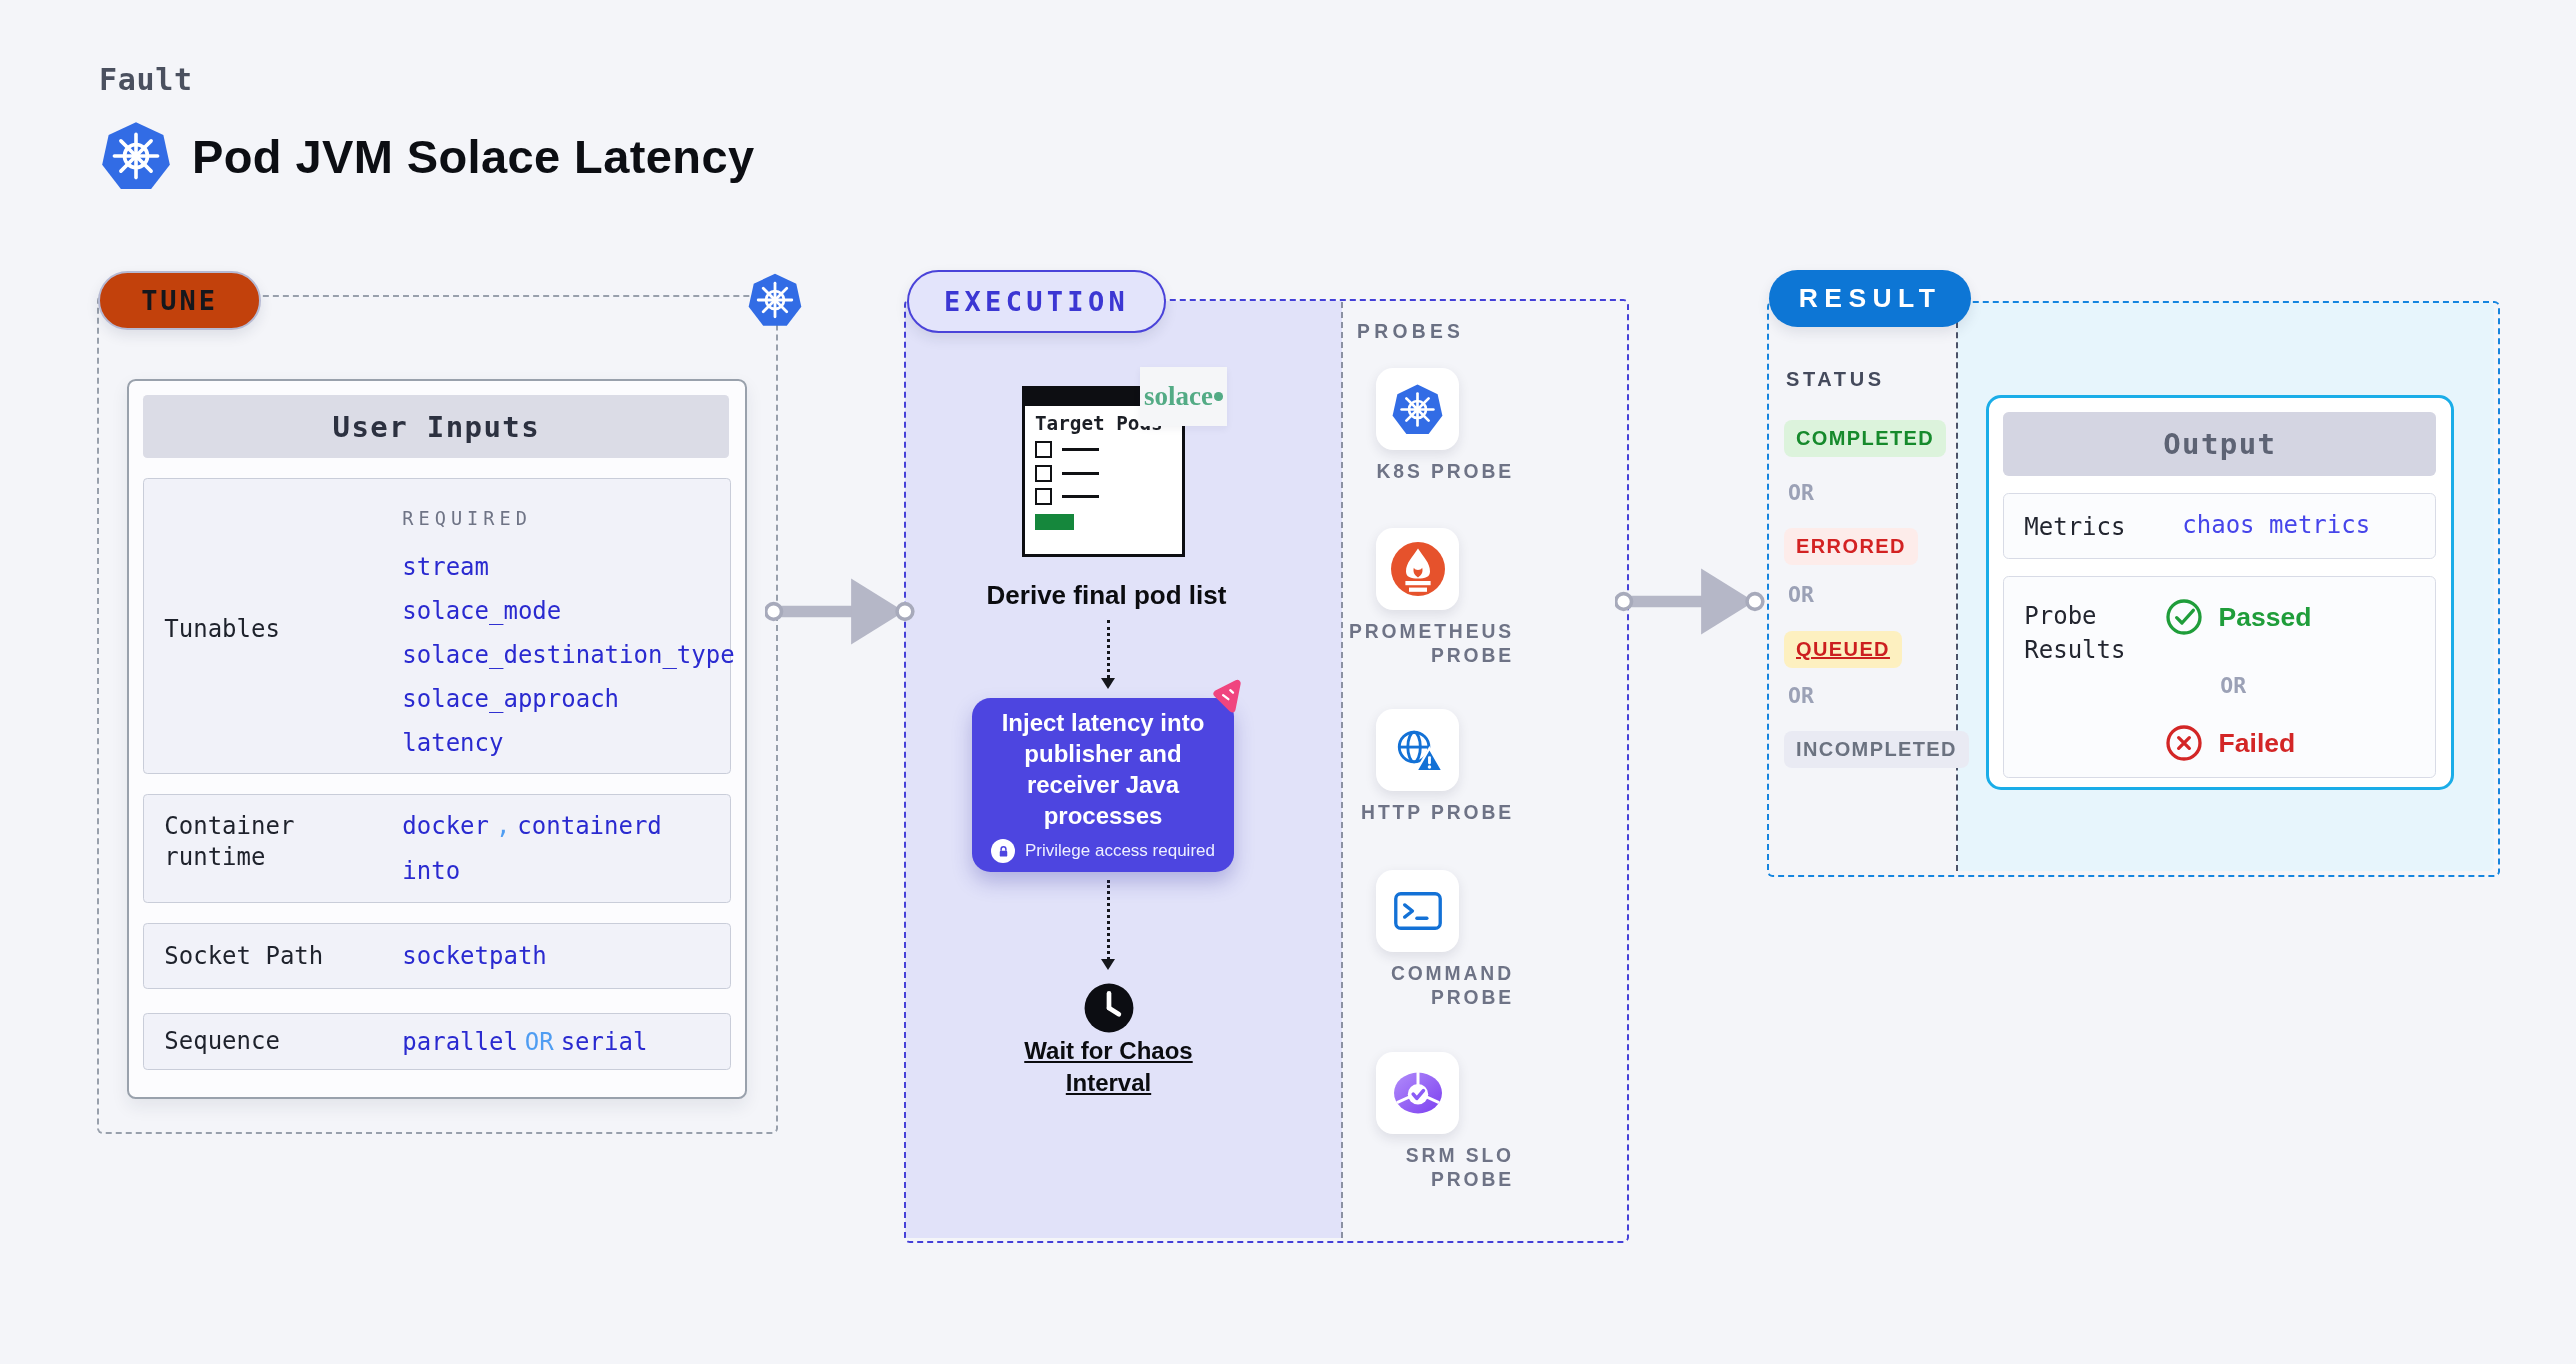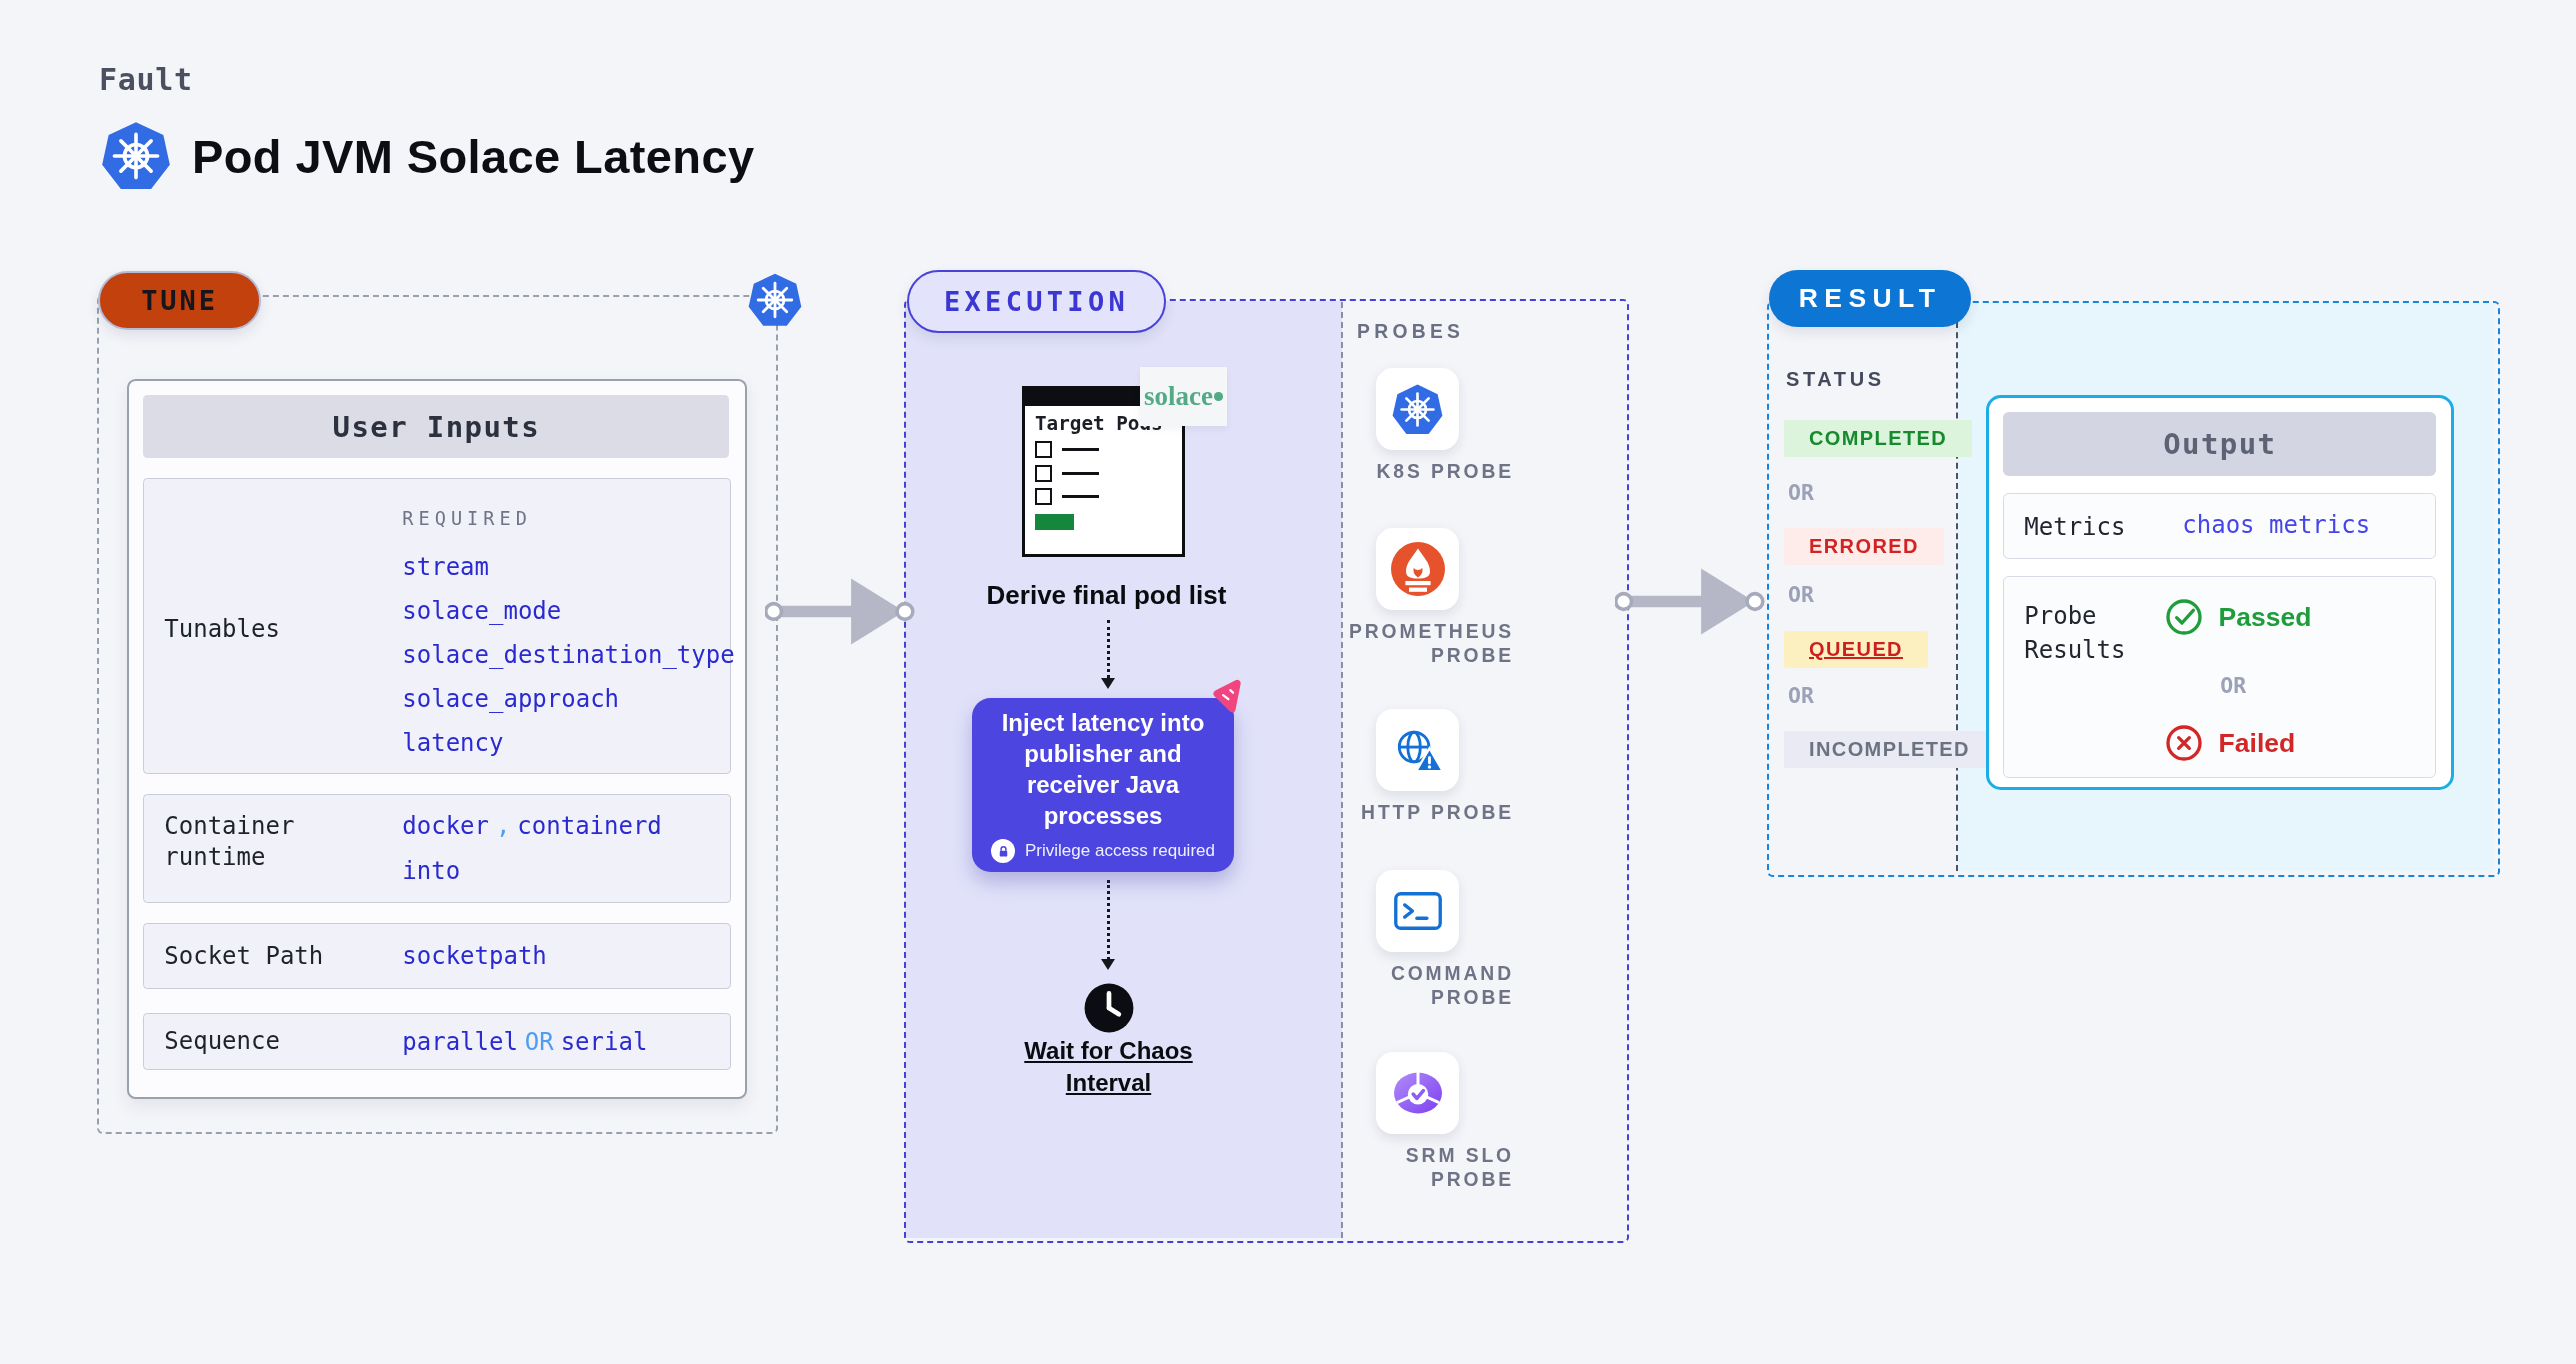--- a/index.html
+++ b/index.html
@@ -95,22 +95,22 @@
               box-shadow:0 4.3px 11.5px rgba(25,30,60,.10);display:flex;align-items:center;justify-content:center;}
   .probe-name{margin:10px auto 0;max-width:193px;font-size:19.3px;line-height:23.6px;font-weight:bold;
               letter-spacing:2.9px;color:#6e7386;}
   .p-k8s{top:368px;} .p-prom{top:528px;} .p-http{top:709px;} .p-cmd{top:870px;} .p-srm{top:1052px;}
 
   
   .result-fill{left:1957px;top:302px;width:537px;height:569px;background:#e7f5fc;border-radius:0 5.7px 5.7px 0;z-index:1;}
   .result-box{left:1767px;top:301px;width:729px;height:572px;border:2.9px dashed #1585df;border-radius:5.7px;z-index:6;}
   .result-divider{left:1956px;top:302px;height:569px;width:0;border-left:2.1px dashed #4b5268;z-index:7;}
   .status-label{left:1786px;top:368px;font-size:20px;font-weight:bold;letter-spacing:3.6px;color:#444a5c;z-index:8;}
-  .badge{position:absolute;left:1784px;height:37px;border-radius:2px;display:inline-flex;align-items:center;
-         padding:0 25px;font-size:20px;font-weight:bold;letter-spacing:1.4px;z-index:8;}
+  .badge{position:absolute;left:1784px;height:37px;border-radius:8px;display:inline-flex;align-items:center;
+         padding:0 12px;font-size:20px;font-weight:bold;letter-spacing:1.4px;z-index:8;}
   .badge-completed{top:420px;background:#dcf3dc;color:#168a2c;}
   .badge-errored{top:528px;background:#fdecea;color:#d32222;}
   .badge-queued{top:631px;background:#fdf0c0;color:#cc1f1f;text-decoration:underline;}
   .badge-incompleted{top:731px;background:#e9eaf3;color:#6b7280;}
   .or-status{position:absolute;left:1788px;font-size:21.5px;font-weight:bold;color:#9ba1b6;z-index:8;}
   .or-1{top:480px;} .or-2{top:582px;} .or-3{top:683px;}
 
   .output-card{left:1986px;top:395px;width:468px;height:395px;background:#ffffff;border:3.6px solid #1aade8;
                border-radius:15px;box-sizing:border-box;z-index:10;}
   .output-header{position:absolute;left:14.3px;top:14.3px;width:433px;height:64px;background:#d4d5e2;border-radius:5.7px;

